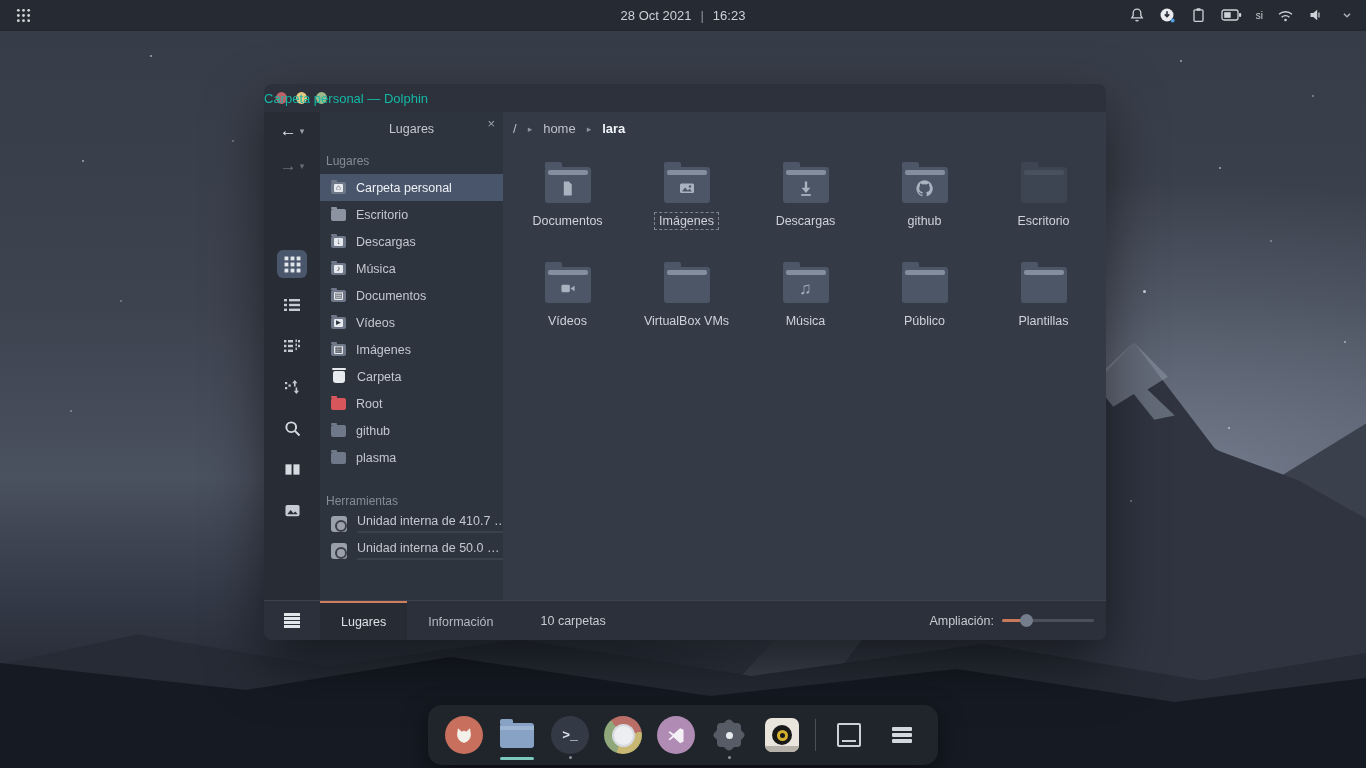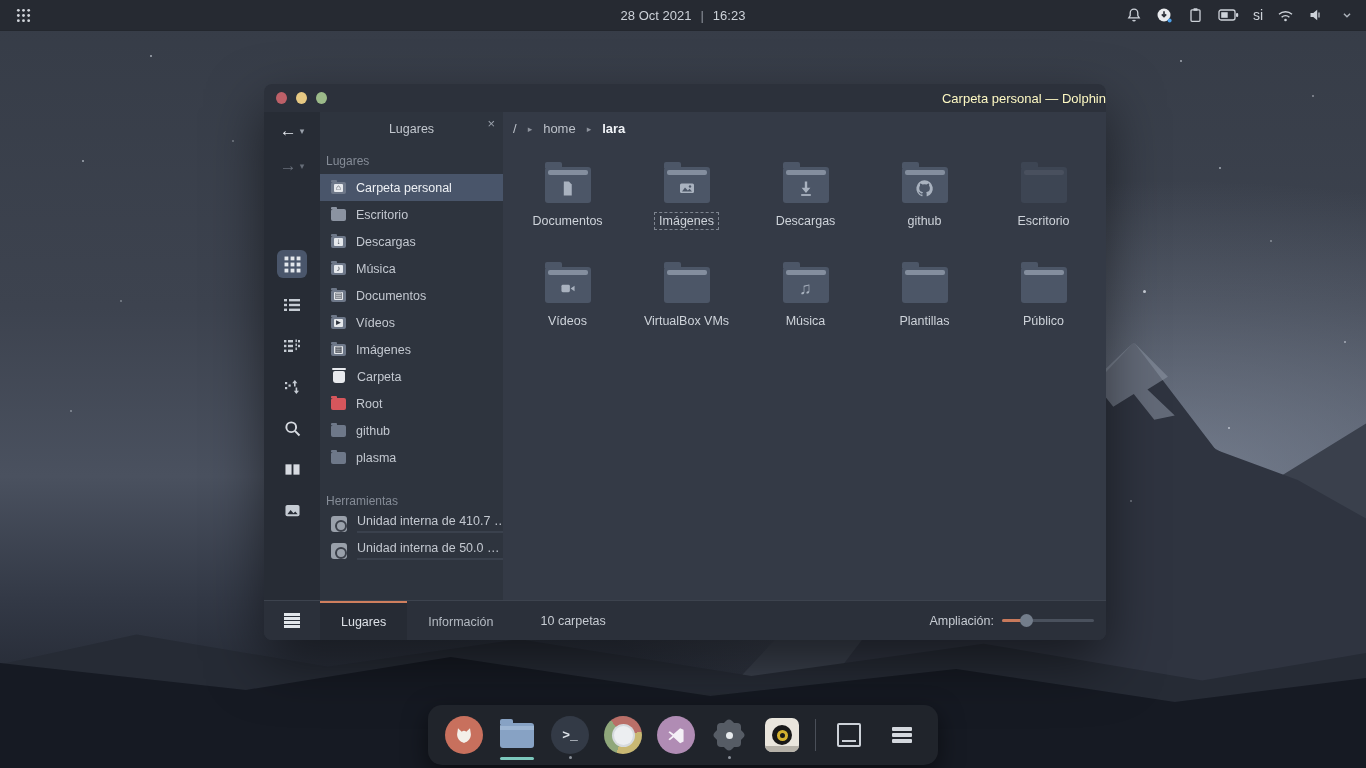--- a/index.html
+++ b/index.html
@@ -29,29 +29,29 @@
   .topbar { position:absolute; top:0; left:0; right:0; height:30px; z-index:40;
     background:#262a32; display:flex; align-items:center; padding:0 10px;
     color:#c6cbd2; font-size:13px; box-shadow:0 1px 0 rgba(0,0,0,.35); }
   .topbar .appgrid { width:26px; height:22px; display:flex; align-items:center; justify-content:center; margin-right:14px; cursor:pointer; }
   .menus { display:flex; gap:27px; }
   .menus span { cursor:pointer; }
   .clock { position:absolute; left:50%; transform:translateX(-50%); display:flex; gap:9px; color:#cdd2d9; font-size:13px; }
   .clock .sep { color:#8d939c; }
   .tray { margin-left:auto; display:flex; align-items:center; gap:13px; color:#cdd2d9; }
   .tray .ticon { display:flex; align-items:center; justify-content:center; width:18px; height:18px; cursor:pointer; }
-  .kbd-layout { font-size:14px; cursor:pointer; }
+  .kbd-layout { font-size:10px; cursor:pointer; }
 
   
   .window { position:absolute; left:264px; top:84px; width:842px; height:556px; z-index:20;
     border-radius:8px; overflow:hidden; box-shadow:0 22px 55px rgba(0,0,0,.5); display:flex; flex-direction:column; }
   .titlebar { height:28px; background:#2c313b; display:flex; align-items:center; position:relative; flex:none; }
   .tl { width:11px; height:12px; border-radius:50%; margin-left:9px; cursor:pointer; }
   .tl.red{ background:#bd6068; margin-left:12px;} .tl.yellow{ background:#e7c983; } .tl.green{ background:#9cba89; }
-  .title { position:absolute; left:0; right:0; text-align:right; color:#fef9c3; font-size:13px; pointer-events:none; }
+  .title { position:absolute; left:0; right:0; text-align:left; color:#14b8a6; font-size:13px; pointer-events:none; }
 
   .win-body { flex:1; display:flex; min-height:0; }
   .strip { width:56px; background:#272c35; display:flex; flex-direction:column; align-items:center; flex:none; }
   .navbtn { display:flex; align-items:center; gap:3px; height:33px; margin-top:2px; cursor:pointer; }
   .navbtn .arr { font-size:17px; color:#e4e8ee; } .navbtn .car { font-size:9px; color:#9aa1ab; }
   .navbtn.disabled .arr, .navbtn.disabled .car { color:#666d78; }
   .toolcol { display:flex; flex-direction:column; align-items:center; gap:13px; margin-top:68px; }
   .tbtn { width:30px; height:28px; border-radius:6px; display:flex; align-items:center; justify-content:center; cursor:pointer; }
   .tbtn.sel { background:#4a566b; }
 
@@ -484,27 +484,27 @@
             <span class="glyph">
                 <span class="note">♫</span>
               </span>
           </div>
           <div class="glabel">Música</div>
         </div>
         <div class="gcell">
           <div class="fold">
               <span class="glyph"></span>
             </div>
-          <div class="glabel">Plantillas</div>
+          <div class="glabel">Público</div>
         </div>
         <div class="gcell">
           <div class="fold">
               <span class="glyph"></span>
             </div>
-          <div class="glabel">Público</div>
+          <div class="glabel">Plantillas</div>
         </div>
       </div>
     </div>
   </div>
 
   <div class="bottombar">
     <div class="bb-ham">
       <div>
           <div class="bar"></div>
           <div class="bar"></div>

